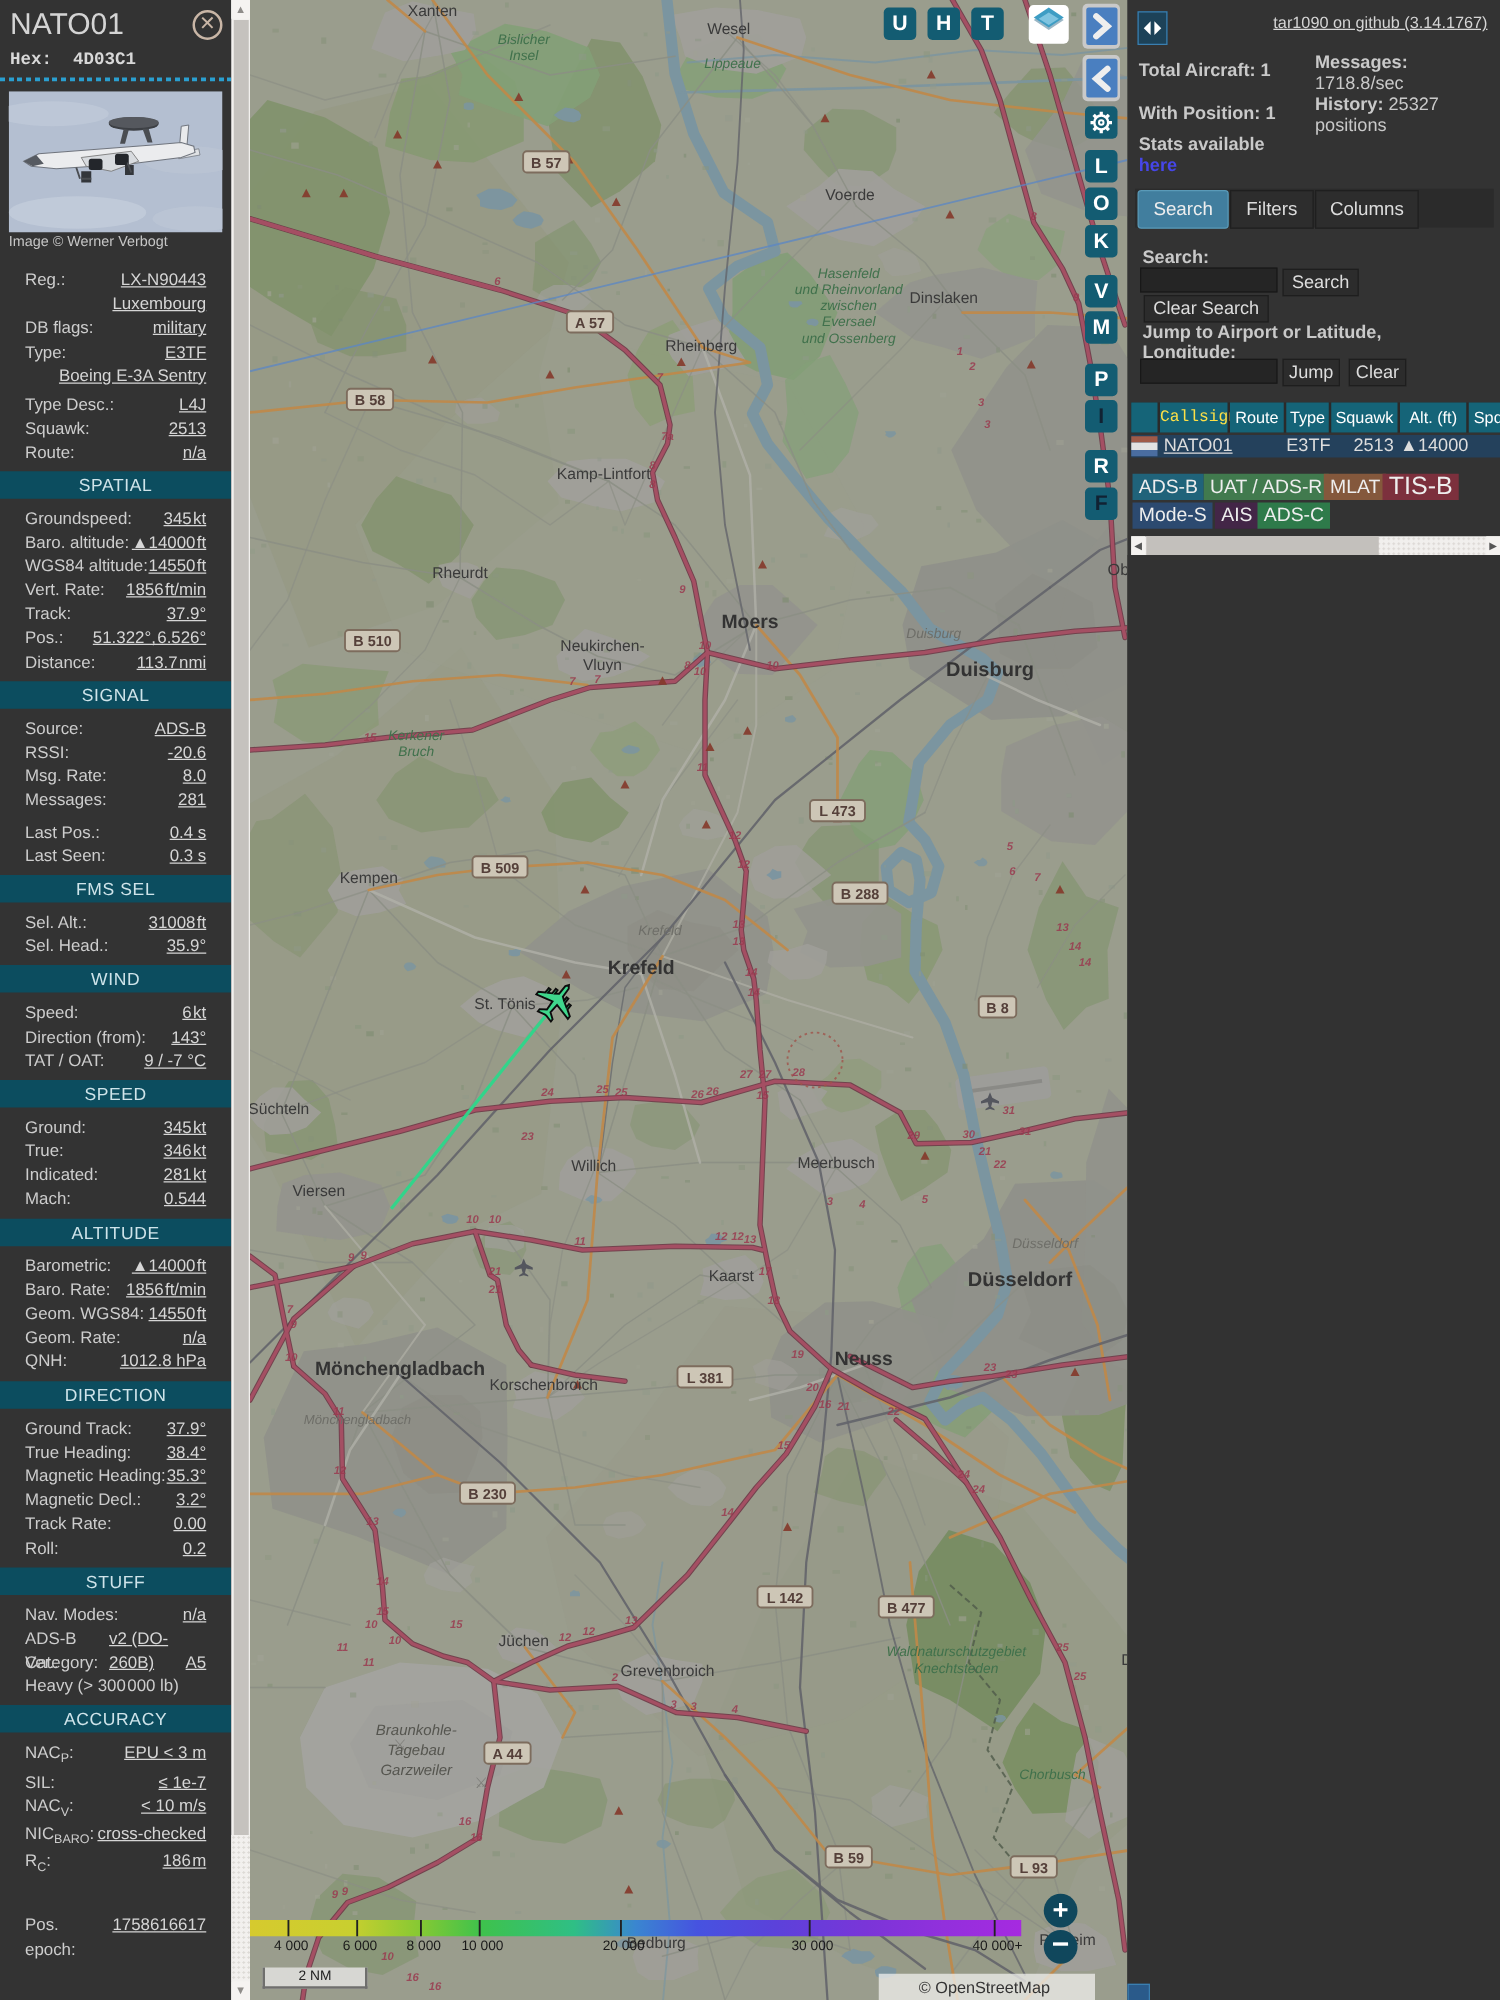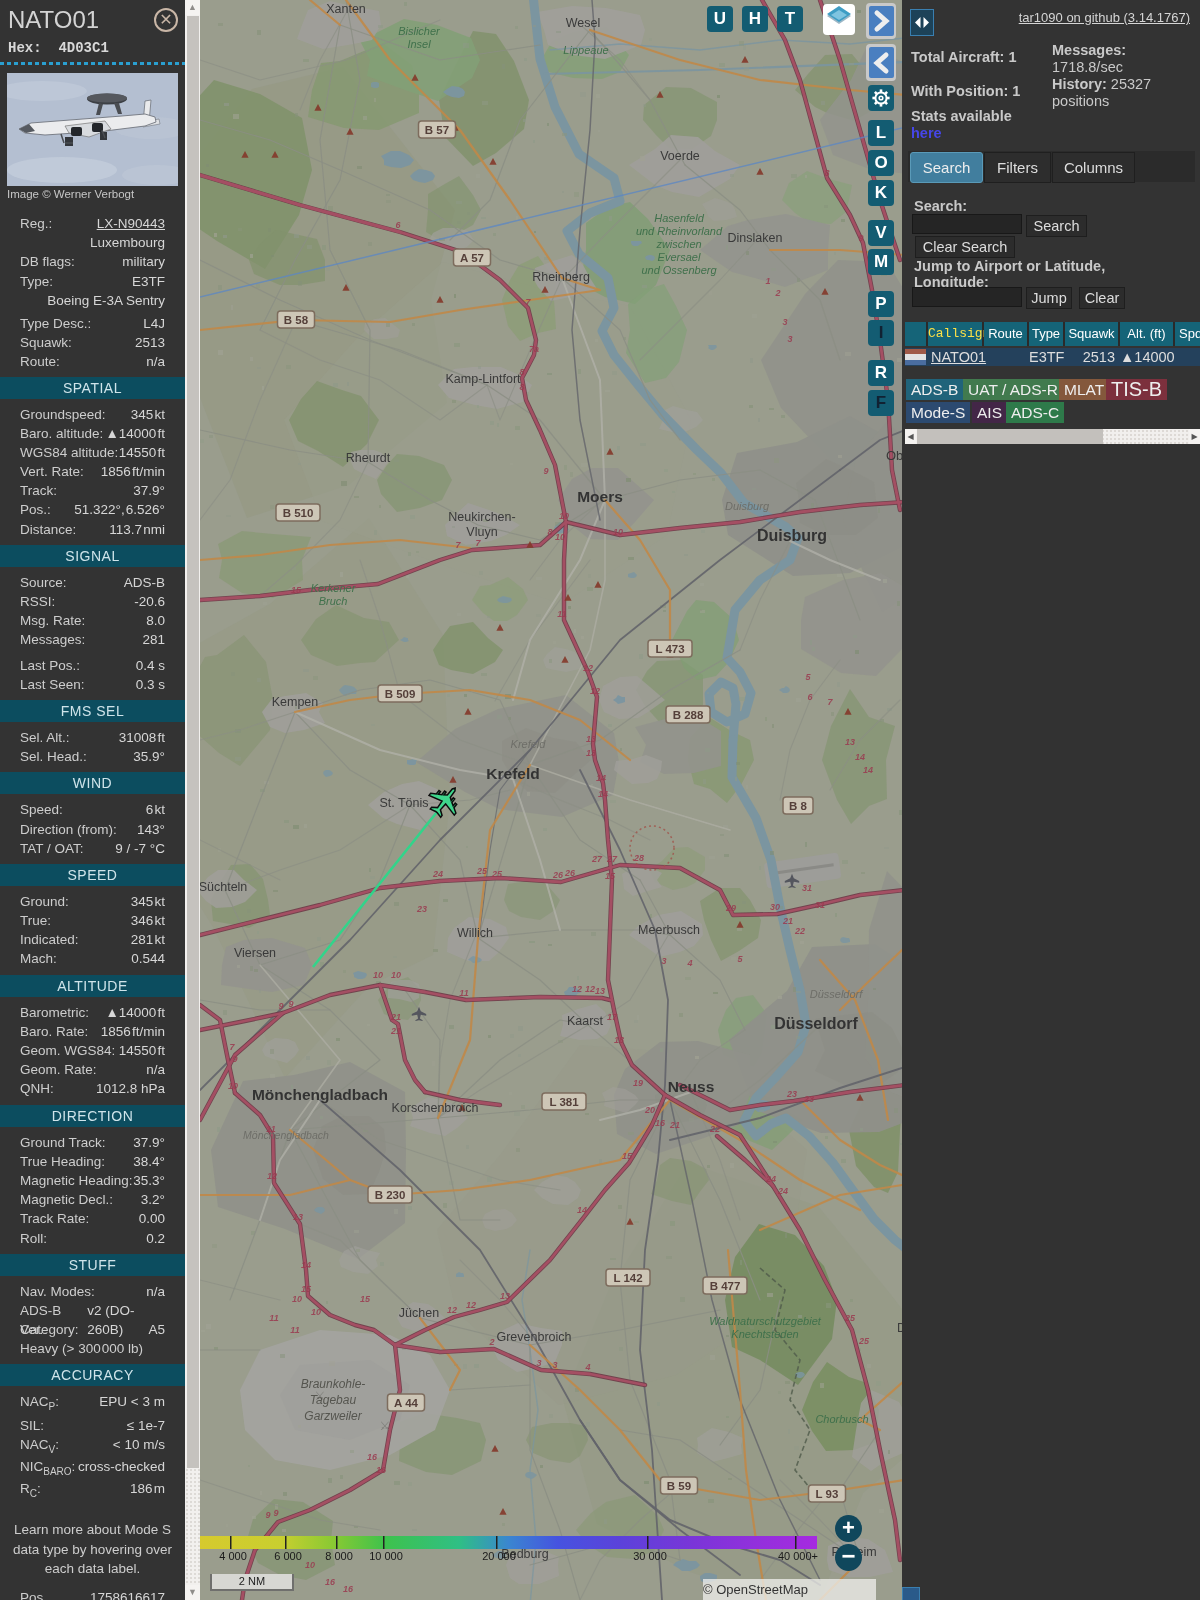--- a/index.html
+++ b/index.html
@@ -8,21 +8,21 @@
 #sbscroll{position:absolute;left:185px;top:0;width:15px;height:1600px;background:#f2f0ee;}
 #sbthumb{position:absolute;left:186.5px;top:16px;width:12px;height:1452px;background:#c5c2be;}
 .sbarrow{position:absolute;left:185px;width:15px;height:15px;background:#f5f3f1;color:#8f8d8a;font-size:9px;text-align:center;line-height:15px;}
 #sbtrackdots{position:absolute;left:185px;top:1468px;width:15px;height:117px;background:#f2f0ee;
  background-image:radial-gradient(#dddad6 0.9px,transparent 1px);background-size:4px 4px;}
 #map{position:absolute;left:200px;top:0;width:702px;height:1600px;overflow:hidden;background:#9a9d8d;}
 #panel{position:absolute;left:902px;top:0;width:298px;height:1600px;background:#333;color:#ccc;}
 .t{position:absolute;white-space:nowrap;}
 .row{display:flex;justify-content:space-between;height:19.2px;font-size:13.5px;line-height:19.2px;padding:0 20px;color:#d0d0d0;}
 .row .l{color:#cdcdcd;}
-.row .v{color:#d6d6d6;}
+.row .v{color:#d6d6d6;text-decoration:underline;}
 .sh{height:22px;background:#0c4d5f;color:#cfe4ea;text-align:center;font-size:14px;line-height:22px;margin:6px 0 6px 0;letter-spacing:0.5px;}
 .mbtn{position:absolute;width:26px;height:26px;background:#135c72;border-radius:4px;color:#fff;
  font-weight:bold;font-size:17px;text-align:center;line-height:26px;}
 </style>
 </head>
 <body>
 <div id="map"><svg width="702" height="1600" viewBox="0 0 702 1600" font-family="Liberation Sans, sans-serif">
 <rect width="702" height="1600" fill="#9a9d8d"></rect>
 <path d="M231,300 L247,403 L149,485 L47,518 L-3,390 L-87,300 L-46,212 L52,89 L143,67 L255,210 Z" fill="#93987f" opacity="0.5"></path>
 <path d="M771,1400 L663,1493 L615,1613 L490,1572 L397,1524 L363,1400 L409,1289 L488,1163 L618,1206 L692,1296 Z" fill="#949a84" opacity="0.5"></path>
@@ -1265,21 +1265,20 @@
  <div class="row">
         <span class="l">NIC<sub style="font-size:10px;">BARO</sub>:</span>
         <span class="v">cross-checked</span>
       </div>
  <div style="height:3px;"></div>
  <div class="row">
         <span class="l">R<sub style="font-size:10px;">C</sub>:</span>
         <span class="v">186 m</span>
       </div>
  <div style="height:22px;"></div>
- <div style="text-align:center;font-size:13.5px;line-height:19.2px;color:#cdcdcd;">Learn more about Mode S<br>data type by hovering over<br>each data label.</div>
  <div style="height:10px;"></div>
  <div class="row">
         <span class="l">Pos. epoch:</span>
         <span class="v">1758616617</span>
       </div>
 </div>
 </div>
 <div id="sbscroll"></div>
 <div id="sbthumb"></div>
 <div class="sbarrow" style="top:0;">▲</div>
@@ -1331,21 +1330,21 @@
 <div class="mbtn" style="left:868px;top:180px;">K</div>
 <div class="mbtn" style="left:868px;top:220px;">V</div>
 <div class="mbtn" style="left:868px;top:249px;">M</div>
 <div class="mbtn" style="left:868px;top:291px;">P</div>
 <div class="mbtn" style="left:868px;top:320px;color:#123;">I</div>
 <div class="mbtn" style="left:868px;top:360px;">R</div>
 <div class="mbtn" style="left:868px;top:390px;color:#123;">F</div>
 <div style="position:absolute;left:835px;top:1515px;width:27px;height:27px;border-radius:50%;background:#10475c;color:#fff;font-size:22px;font-weight:bold;text-align:center;line-height:25px;">+</div>
 <div style="position:absolute;left:835px;top:1544px;width:27px;height:27px;border-radius:50%;background:#10475c;color:#fff;font-size:24px;font-weight:bold;text-align:center;line-height:23px;">−</div>
 <div style="position:absolute;left:210px;top:1574px;width:80px;height:15px;background:#d7d7d3;border:2px solid #6f6f6d;border-top:none;color:#222;font-size:11px;text-align:center;line-height:15px;">2 NM</div>
-<div style="position:absolute;left:703px;top:1579px;width:173px;height:21px;background:rgba(240,240,238,0.75);color:#333;font-size:13px;line-height:21px;text-align:left;padding-right:4px;box-sizing:border-box;">© OpenStreetMap <span style="background:#fdfdfd;">contributors.</span></div>
+<div style="position:absolute;left:703px;top:1579px;width:173px;height:21px;background:rgba(240,240,238,0.75);color:#333;font-size:13px;line-height:21px;text-align:center;padding-right:4px;box-sizing:border-box;">© OpenStreetMap <span style="background:#fdfdfd;">contributors.</span></div>
 </div>
 <div id="panel">
 <div style="position:absolute;left:8px;top:9px;width:22px;height:25px;background:#1d4258;border:1px solid #3a7fb0;">
 <svg width="22" height="25" viewBox="0 0 22 25">
         <path d="M9.5 7 L4 12.5 L9.5 18 Z" fill="#fff"></path>
         <path d="M12.5 7 L18 12.5 L12.5 18 Z" fill="#fff"></path>
       </svg></div>
 <div class="t" style="right:10px;top:10px;font-size:13px;color:#d5d5d5;text-decoration:underline;">tar1090 on github (3.14.1767)</div>
 <div class="t" style="left:9px;top:49px;font-size:14.5px;font-weight:bold;color:#c9c9c9;">Total Aircraft: 1</div>
 <div class="t" style="left:150px;top:42px;font-size:14.5px;font-weight:bold;color:#c9c9c9;">Messages:</div>

